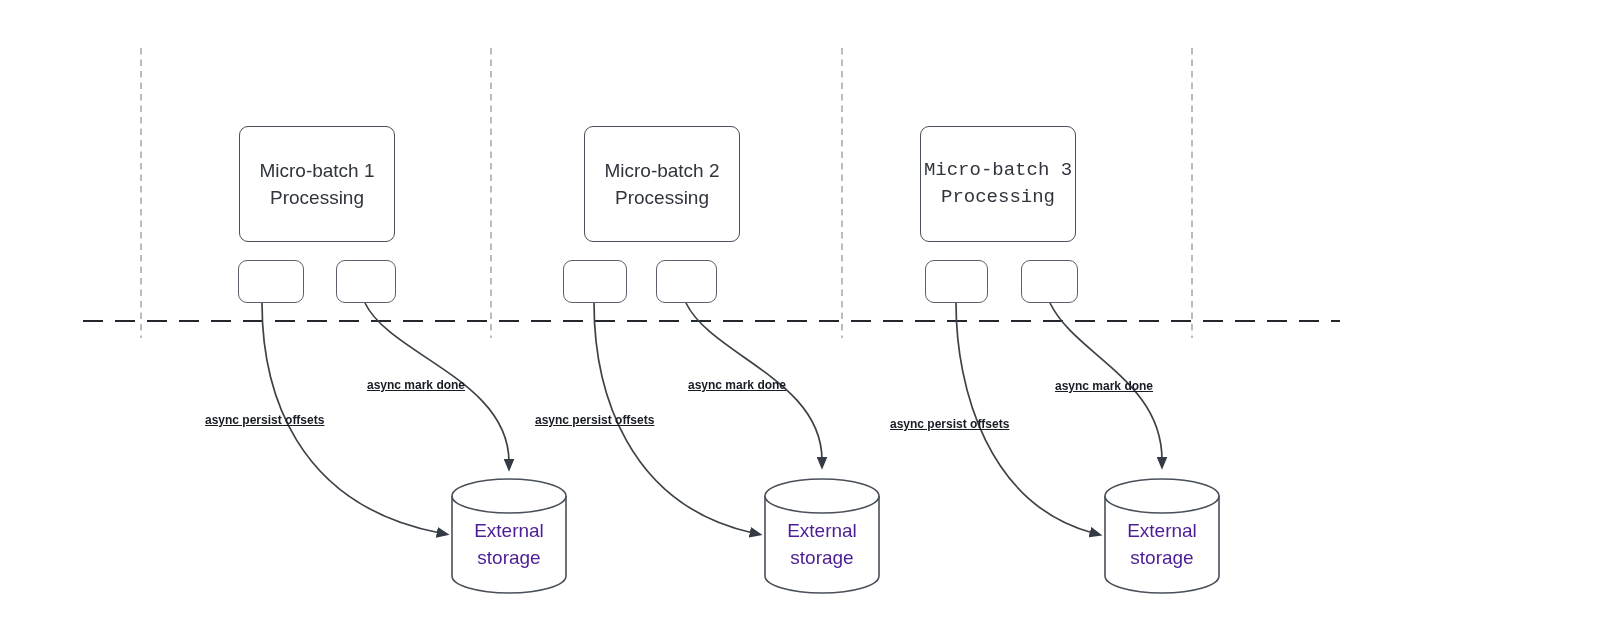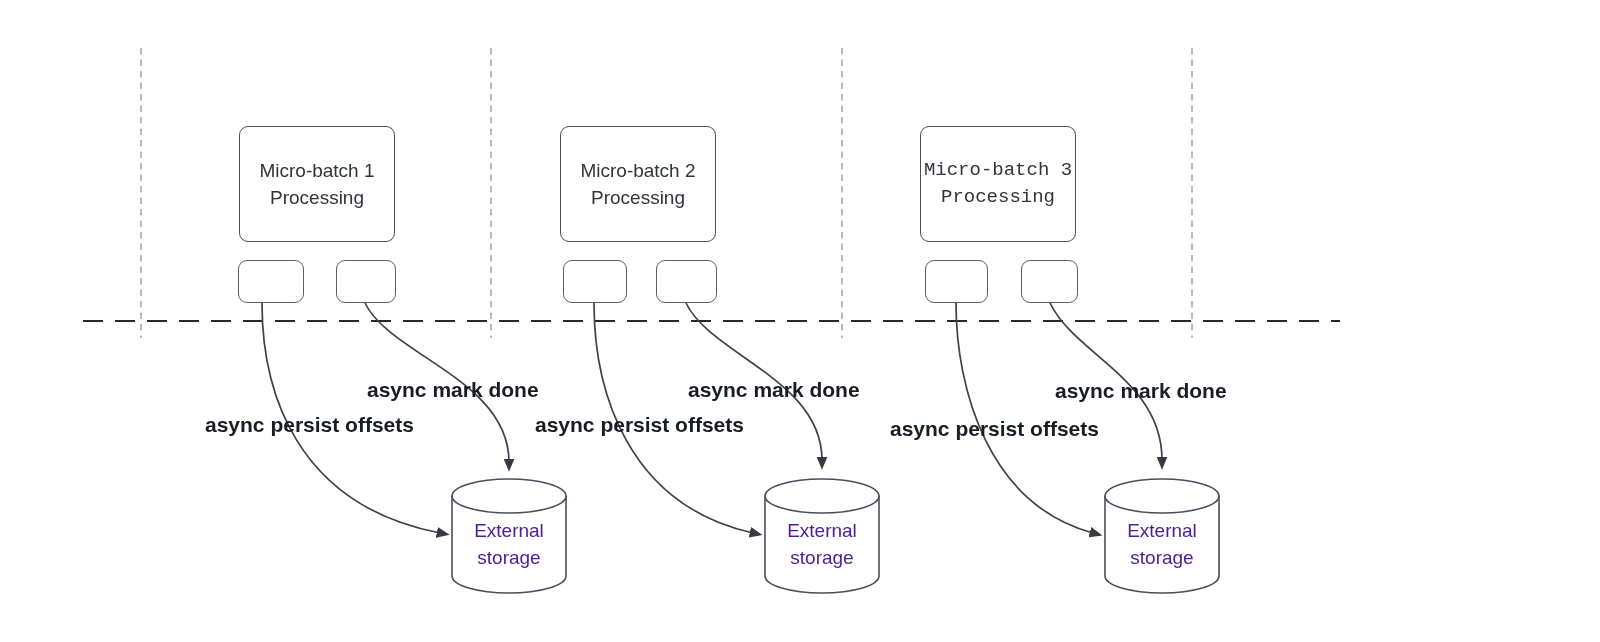--- a/index.html
+++ b/index.html
@@ -12,21 +12,21 @@
     position:absolute;width:156px;height:116px;box-sizing:border-box;
     border:1.6px solid #4a505a;border-radius:9px;background:#ffffff;
     display:flex;flex-direction:column;align-items:center;justify-content:center;
     font-size:19px;line-height:27px;color:#30353d;text-align:center;
   }
   .sm-box{
     position:absolute;height:43px;box-sizing:border-box;
     border:1.6px solid #5a606a;border-radius:9px;background:#ffffff;
   }
   .flow-label{
-    position:absolute;font-weight:bold;font-size:21px;color:#181c24;white-space:nowrap;
+    position:absolute;font-weight:bold;font-size:12px;color:#181c24;white-space:nowrap;text-decoration:underline;
   }
   .storage-text{
     position:absolute;width:120px;text-align:center;
     font-size:19px;line-height:27px;color:#4c1d95;
   }
   .time-label{
     position:absolute;font-size:19px;color:#3a3f49;
   }
 </style>
 </head>
@@ -75,21 +75,21 @@
       <path d="M686,303 C711,355 822,380 822,460"></path>
       <path d="M956,303 C956,390 989,505 1093,533"></path>
       <path d="M1050,303 C1075,355 1162,380 1162,460"></path>
     </g>
   </svg>
 
   <div class="mb-box" style="left:239px;top:126px;">
     <div>Micro-batch 1</div>
     <div>Processing</div>
   </div>
-  <div class="mb-box" style="left:560px;top:126px;">
+  <div class="mb-box" style="left:584px;top:126px;">
     <div>Micro-batch 2</div>
     <div>Processing</div>
   </div>
   <div class="mb-box" style="left:920px;top:126px;font-family:Liberation Mono, monospace;">
     <div>Micro-batch 3</div>
     <div>Processing</div>
   </div>
 
   <div class="sm-box" style="left:238px;top:260px;width:66px;"></div>
   <div class="sm-box" style="left:336px;top:260px;width:60px;"></div>

